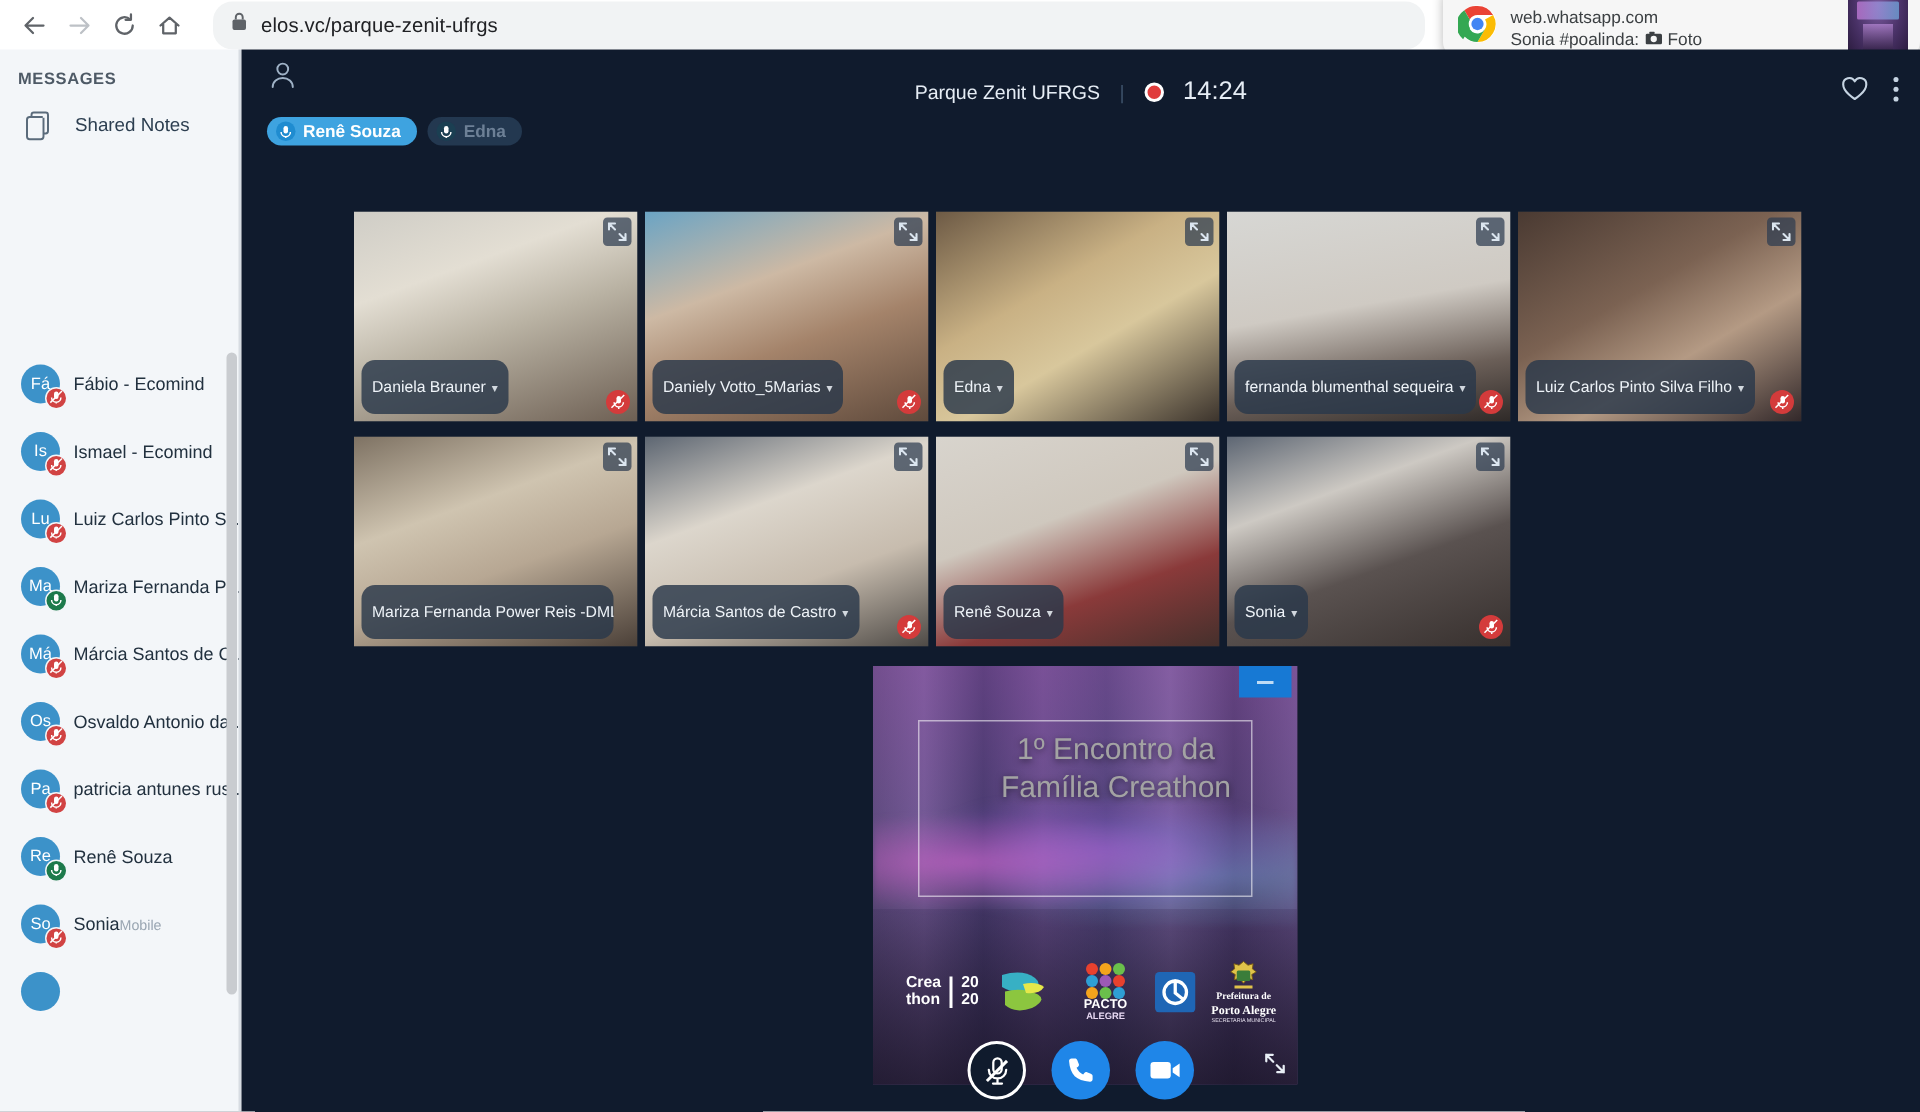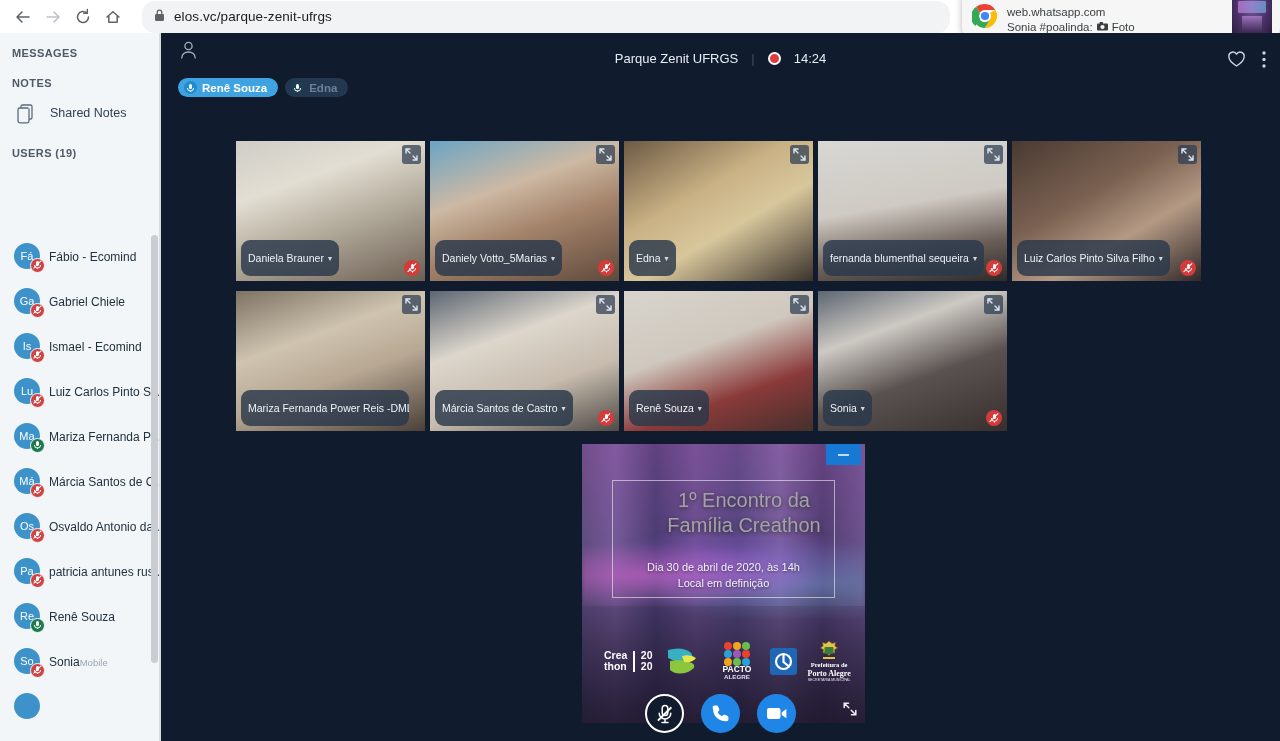--- a/index.html
+++ b/index.html
@@ -142,21 +142,21 @@
   .meeting-title {
     position: absolute; left: 0; right: 0; top: 18px; text-align: center;
     font-size: 13px; color: #e6edf5; display: flex; justify-content: center;
     align-items: center; gap: 13px;
   }
   .mt-sep { color: #3d5169; }
   .rec-dot {
     width: 13px; height: 13px; border-radius: 50%;
     border: 2px solid #ffffff; background: #e03c3c; display: inline-block;
   }
-  .mt-time { font-size: 13px; color: #e6edf5; }
+  .mt-time { font-size: 17px; color: #e6edf5; }
   .top-right { position: absolute; right: 14px; top: 17px; display: flex; gap: 16px; align-items: center; }
 
   
   .grid { position: absolute; left: 75px; top: 108px; width: 985px; }
   .row { display: flex; gap: 5px; margin-bottom: 10px; }
   .tile {
     width: 189px; height: 140px; position: relative; overflow: hidden;
     background: #1b2636; flex: none;
   }
   .tile .vid { position: absolute; inset: 0; }
@@ -324,59 +324,44 @@
           <span>Foto</span>
         </span>
       </span>
       <span class="toast-thumb"></span>
     </div>
   </div>
 
   <div class="sidebar">
     <div class="side-head">MESSAGES</div>
 
-    <div class="side-head">NOTES</div>
     <div class="side-row">
       <span class="side-ico">
         <svg width="20" height="21" viewBox="0 0 20 21">
             <rect x="5" y="2" width="11" height="14" rx="1.6" fill="none" stroke="#5a6b7b" stroke-width="1.3"></rect>
             <path d="M12.5 5H3.8A1.8 1.8 0 0 0 2 6.8V18a1.8 1.8 0 0 0 1.8 1.8h7.4A1.8 1.8 0 0 0 13 18V5.5" fill="#f3f6f9" stroke="#5a6b7b" stroke-width="1.3" stroke-linejoin="round"></path>
           </svg>
       </span>
       <span class="side-lbl">Shared Notes</span>
     </div>
 
-    <div class="side-head">USERS (19)</div>
 
     <div class="users-scroll" id="users-list">
         <div class="user-row">
           <span class="avatar">
             <span>Fá</span>
             <span class="badge muted">
               <svg width="9" height="10" viewBox="0 0 9 10">
                 <rect x="3" y="1" width="3" height="5" rx="1.5" fill="#fff"></rect>
                 <path d="M1.4 5a3.1 3.1 0 0 0 6.2 0M4.5 7.6V9" fill="none" stroke="#fff" stroke-width="1"></path>
               </svg>
               <span style="position:absolute;width:11px;height:1.2px;background:#fff;transform:rotate(-45deg)"></span>
             </span>
           </span>
           <span class="user-meta"><span class="user-name">Fábio - Ecomind</span></span>
-        </div>
-        <div class="user-row">
-          <span class="avatar">
-            <span>Ga</span>
-            <span class="badge muted">
-              <svg width="9" height="10" viewBox="0 0 9 10">
-                <rect x="3" y="1" width="3" height="5" rx="1.5" fill="#fff"></rect>
-                <path d="M1.4 5a3.1 3.1 0 0 0 6.2 0M4.5 7.6V9" fill="none" stroke="#fff" stroke-width="1"></path>
-              </svg>
-              <span style="position:absolute;width:11px;height:1.2px;background:#fff;transform:rotate(-45deg)"></span>
-            </span>
-          </span>
-          <span class="user-meta"><span class="user-name">Gabriel Chiele</span></span>
         </div>
         <div class="user-row">
           <span class="avatar">
             <span>Is</span>
             <span class="badge muted">
               <svg width="9" height="10" viewBox="0 0 9 10">
                 <rect x="3" y="1" width="3" height="5" rx="1.5" fill="#fff"></rect>
                 <path d="M1.4 5a3.1 3.1 0 0 0 6.2 0M4.5 7.6V9" fill="none" stroke="#fff" stroke-width="1"></path>
               </svg>
               <span style="position:absolute;width:11px;height:1.2px;background:#fff;transform:rotate(-45deg)"></span>
@@ -691,24 +676,20 @@
         </div>
     </div>
 
     <div class="present">
       <div class="slide-photo"></div>
       <div class="slide-frame"></div>
       <div class="slide-title">
         <div>1º Encontro da</div>
         <div>Família Creathon</div>
       </div>
-      <div class="slide-sub">
-        <div>Dia 30 de abril de 2020, às 14h</div>
-        <div>Local em definição</div>
-      </div>
 
       <div class="slide-logos">
         <div class="creathon">
           <span>
             <span style="display:block">Crea</span>
             <span style="display:block">thon</span>
           </span>
           <span class="bar"></span>
           <span>
             <span style="display:block">20</span>

